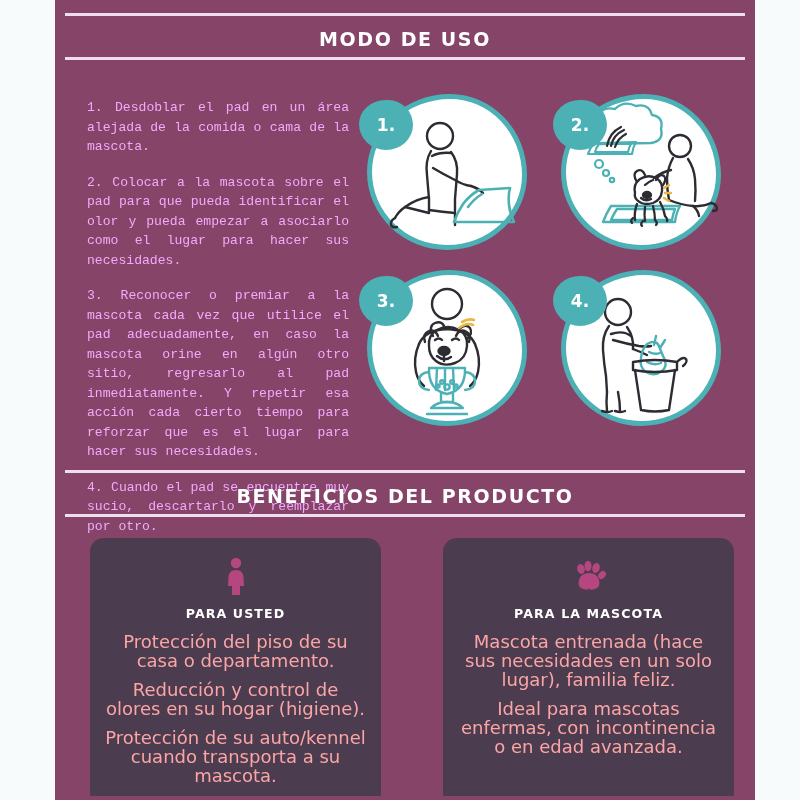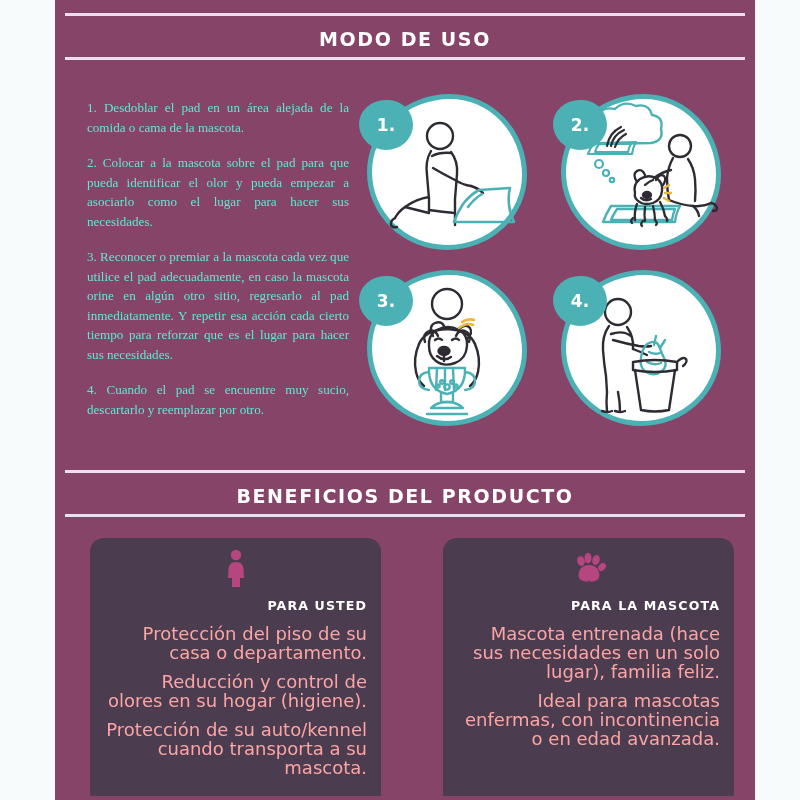--- a/index.html
+++ b/index.html
@@ -59,22 +59,22 @@
   .section-title.t2 { top: 485px; }
 
   
   .steps {
     position: absolute;
     left: 32px;
     top: 98px;
     width: 262px;
   }
   .step {
-    color: #5eead4;
-    font-family: Liberation Serif, serif;
+    color: #f0abfc;
+    font-family: Liberation Mono, monospace;
     font-size: 13.1px;
     line-height: 19.5px;
     text-align: justify;
     margin-bottom: 16px;
   }
   .step:last-child { margin-bottom: 0; }
 
   
   .circles {
     position: absolute;
@@ -138,22 +138,22 @@
     height: 262px;
   }
   .card {
     position: absolute;
     top: 0;
     width: 291px;
     height: 258px;
     background: #4b3c4f;
     border-radius: 14px 14px 0 0;
     box-sizing: border-box;
-    padding: 10px 14px 0 14px;
-    text-align: right;
+    padding: 18px 14px 0 14px;
+    text-align: center;
   }
   .card.left  { left: 35px; }
   .card.right { left: 388px; }
 
   .card-icon {
     height: 40px;
     display: flex;
     align-items: center;
     justify-content: center;
   }

